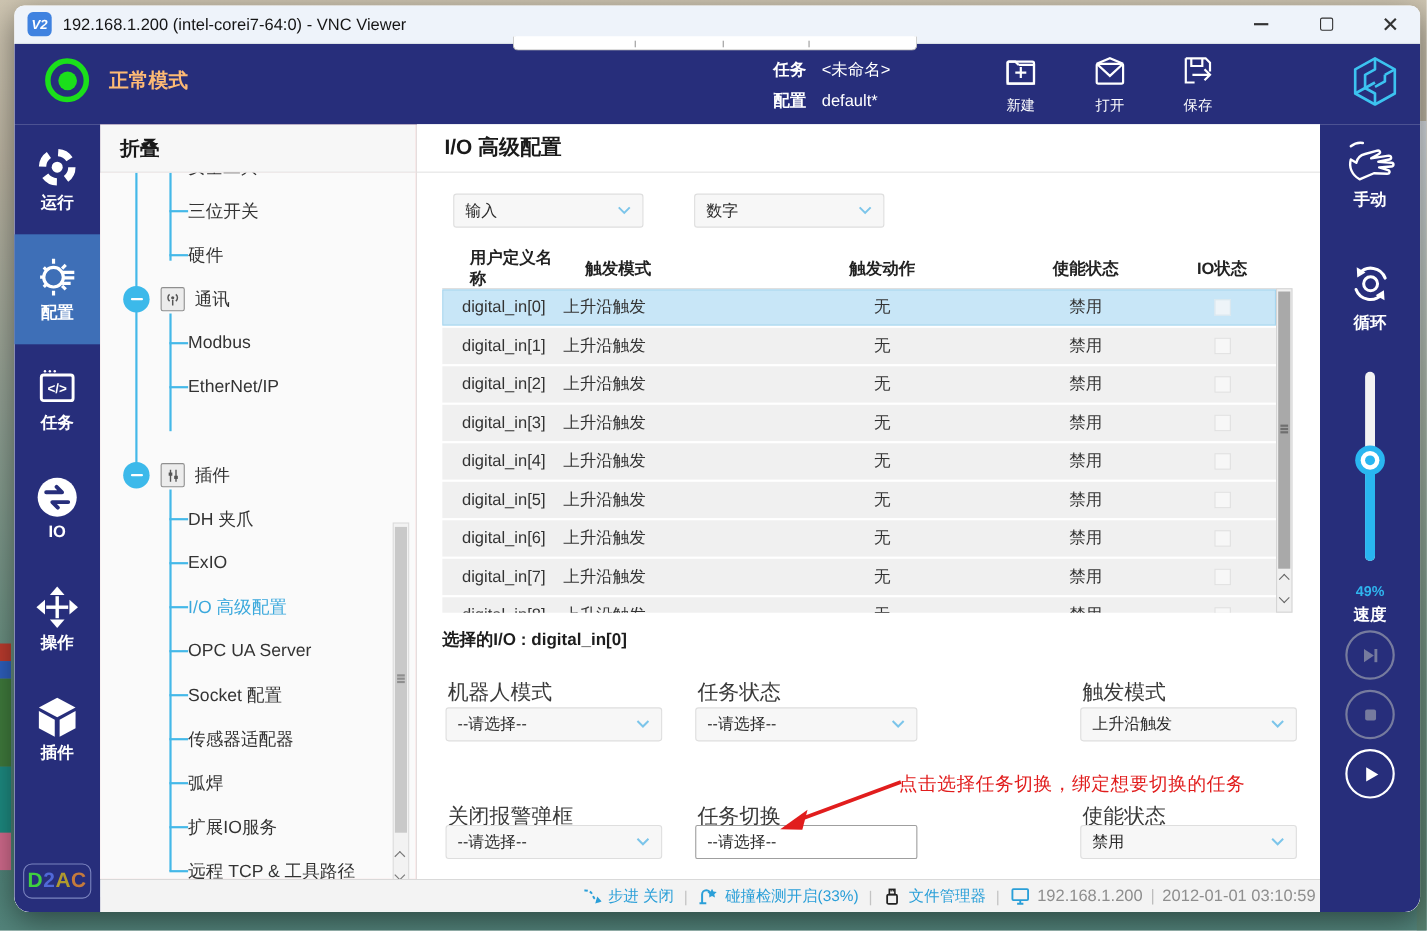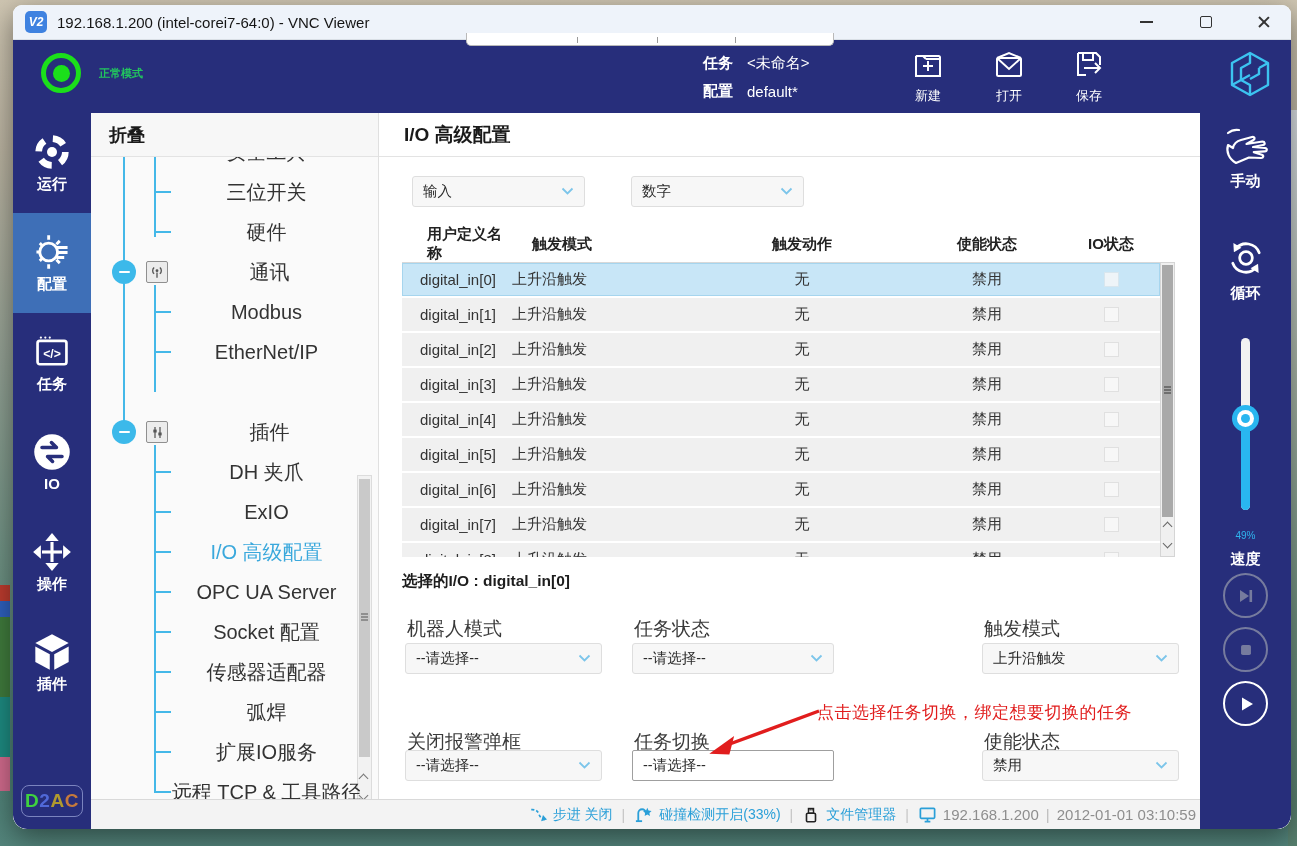--- a/index.html
+++ b/index.html
@@ -40,21 +40,21 @@
     border:1px solid #b9b9b9; border-top:none; border-radius:0 0 5px 5px; z-index:9;}
   .vnc-tab i { position:absolute; top:4px; width:1px; height:6px; background:#9a9a9a;}
   .vnc-tab i:nth-child(1){left:110px;} .vnc-tab i:nth-child(2){left:190px;} .vnc-tab i:nth-child(3){left:268px;}
 
   
   .app { position:absolute; top:35px; left:0; right:0; bottom:0; background:#fff; display:flex; flex-direction:column;}
   .app-header { height:73px; background:#272e7b; position:relative; flex:none;}
   .mode { position:absolute; left:28px; top:13px; display:flex; align-items:center; gap:18px;}
   .mode-ring { width:40px; height:40px; border-radius:50%; border:5px solid #1bdf1b; display:flex; align-items:center; justify-content:center;}
   .mode-dot { width:17px; height:17px; border-radius:50%; background:#1bdf1b;}
-  .mode-label { color:#22c55e; font-weight:bold; font-size:11px;}
+  .mode-label { color:#fdba74; font-weight:bold; font-size:18px;}
   .taskcfg { position:absolute; left:690px; top:9px; color:#fff; font-size:15px;}
   .taskcfg .row { display:flex; gap:14px; height:28px; align-items:center;}
   .taskcfg .lbl { font-weight:bold;}
   .hbtn { position:absolute; top:8px; width:76px; text-align:center; color:#fff; cursor:pointer;}
   .hbtn svg { display:block; margin:0 auto;}
   .hbtn .blabel { font-size:13px; margin-top:3px;}
   .btn-new { left:877px;} .btn-open { left:958px;} .btn-save { left:1038px;}
   .brand { position:absolute; left:1213px; top:9px;}
 
   .app-body { flex:1; display:flex; min-height:0;}
@@ -67,21 +67,21 @@
   .lsb-item.active { background:#3e6fb7;}
   .d2ac { position:absolute; bottom:12px; left:8px; width:62px; height:32px; border:1px solid #7b84bf; border-radius:8px;
     display:flex; align-items:center; justify-content:center; font-size:19px; font-weight:bold; letter-spacing:.5px;}
 
   
   .tree-panel { width:288px; flex:none; border-right:1px solid #e0e0e0; display:flex; flex-direction:column; background:#fca5a5;}
   .tree-header { height:44px; line-height:44px; padding-left:18px; font-size:18px; font-weight:bold; color:#1a1a1a;
     border-bottom:1px solid #e3e3e3; background:#f7f7f7; flex:none;}
   .tree-body { flex:1; position:relative; overflow:hidden; background:#fafafa;}
   .tline { position:absolute; width:2px; background:#44b8e8;}
-  .tree-item { position:absolute; left:0; right:16px; height:40px; display:flex; align-items:center; cursor:pointer; font-size:20px; color:#333;justify-content:center;}
+  .tree-item { position:absolute; left:0; right:16px; height:40px; display:flex; align-items:center; cursor:pointer; font-size:16px; color:#333;}
   .tree-item .tick { position:absolute; left:63px; width:17px; height:2px; background:#44b8e8;}
   .tree-item .tlabel { margin-left:80px; white-space:nowrap;}
   .tree-item.group .tlabel { margin-left:86px; }
   .tree-item.selected .tlabel { color:#3aa8dc;}
   .minus { position:absolute; left:21px; width:24px; height:24px; border-radius:50%; background:#3cb9ea; display:flex; align-items:center; justify-content:center;}
   .minus::after { content:""; width:11px; height:2.4px; background:#fff; border-radius:1px;}
   .gicon { position:absolute; left:55px; width:22px; height:22px; border:1.4px solid #8f8f8f; background:#ececec; border-radius:2px;
     display:flex; align-items:center; justify-content:center;}
   .tree-scroll { position:absolute; left:266px; top:318px; width:15px; height:335px; background:#f2f2f2; border:1px solid #dcdcdc;}
   .tree-thumb { position:absolute; left:1px; top:3px; width:11px; height:278px; background:#c9c9c9; }
@@ -148,21 +148,21 @@
   .rsb { width:91px; background:#272e7b; position:relative; flex:none; border-radius:0 0 14px 0;}
   .rsb-item { position:absolute; left:0; width:100%; display:flex; flex-direction:column; align-items:center; color:#fff; cursor:pointer;}
   .rsb-manual { top:14px;} .rsb-cycle { top:122px;}
   .rsb-item .rlabel { font-size:15px; font-weight:bold; margin-top:3px;}
   .slider-track { position:absolute; left:41px; top:225px; width:9px; height:172px; background:#f2f2f2; border-radius:5px;}
   .slider-fill { position:absolute; left:41px; top:300px; width:9px; height:97px; background:#29b6f0; border-radius:0 0 5px 5px;}
   .slider-handle { position:absolute; left:32px; top:292px; width:27px; height:27px; border-radius:50%; background:#29b6f0;
     display:flex; align-items:center; justify-content:center; cursor:pointer;}
   .slider-handle::before { content:""; width:17px; height:17px; border-radius:50%; background:#fff; position:absolute;}
   .slider-handle::after { content:""; width:9px; height:9px; border-radius:50%; background:#29b6f0; position:absolute; z-index:1;}
-  .speed-pct { position:absolute; top:417px; width:100%; text-align:center; color:#2fb5ee; font-size:10px; font-weight:normal;}
+  .speed-pct { position:absolute; top:417px; width:100%; text-align:center; color:#2fb5ee; font-size:13px; font-weight:bold;}
   .speed-lbl { position:absolute; top:437px; width:100%; text-align:center; color:#fff; font-size:15px; font-weight:bold;}
   .pbtn { position:absolute; left:23px; width:45px; height:45px; border-radius:50%; border:2.5px solid #767b9e;
     display:flex; align-items:center; justify-content:center; cursor:pointer;}
   .pb-skip { top:460px;} .pb-stop { top:514px;} .pb-play { top:568px; border-color:#fff;}
 </style>
 </head>
 <body>
 
 <div class="wp wp1"></div>
 <div class="wp wp2"></div>

